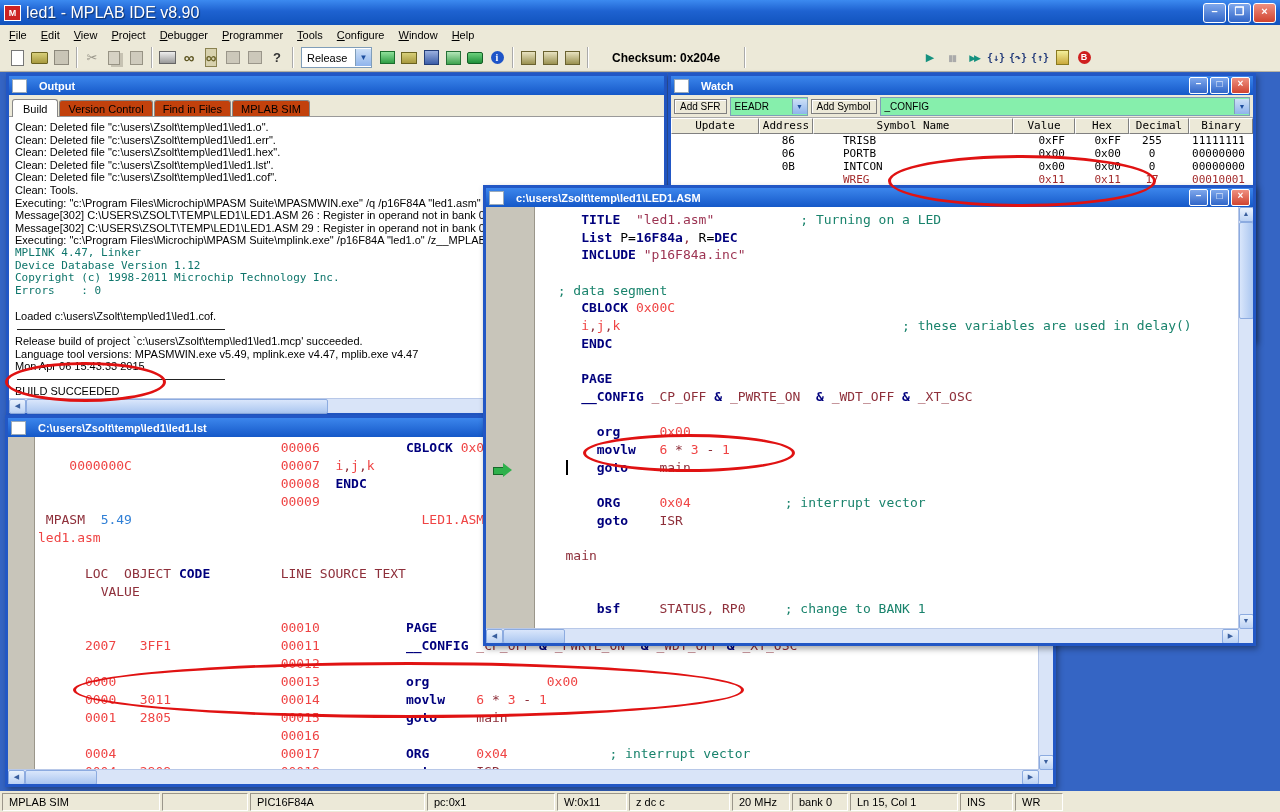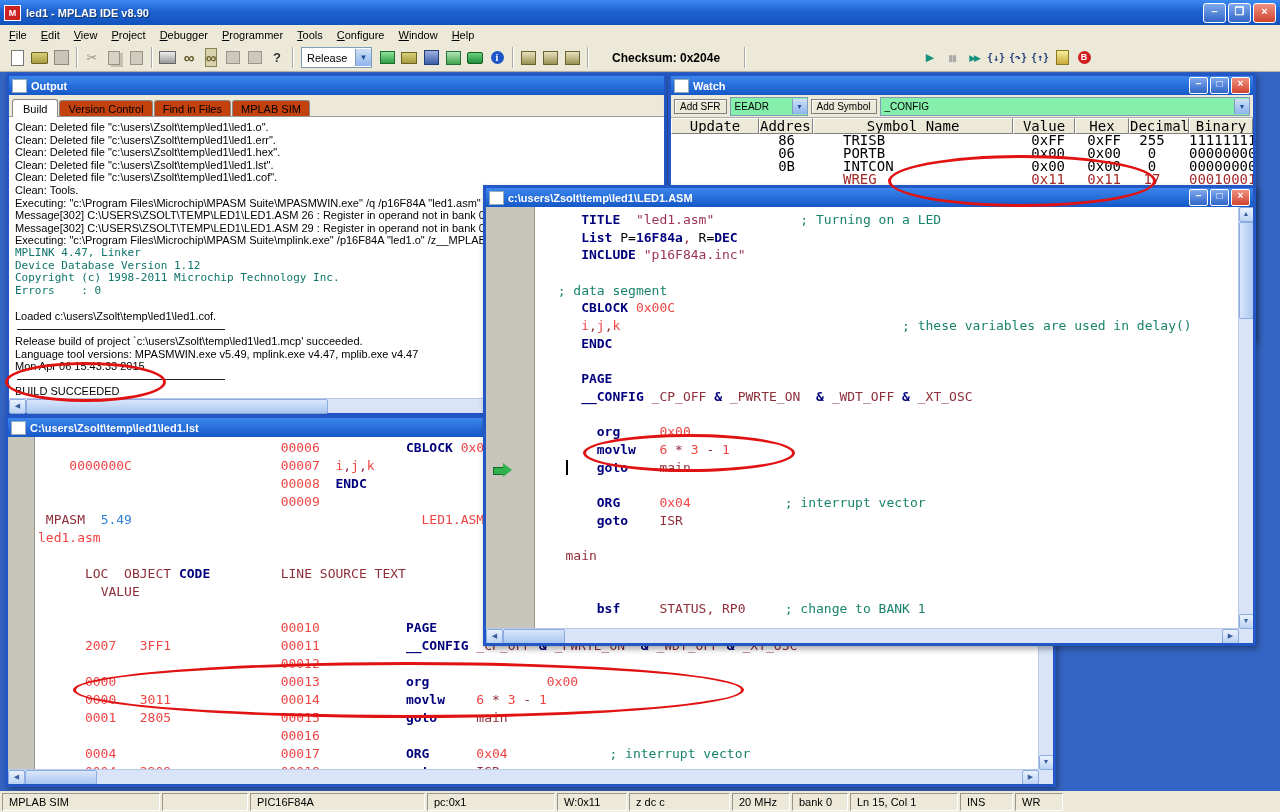--- a/index.html
+++ b/index.html
@@ -4,21 +4,21 @@
 <style>
   html,body{margin:0;padding:0;background:#3565c4;}
   #app{position:relative;width:1280px;height:812px;overflow:hidden;background:#3565c4;
        font-family:"Liberation Sans",sans-serif;font-size:11px;color:#000;}
   
   .titlebar{position:absolute;top:0;left:0;right:0;height:25px;
     background:linear-gradient(180deg,#3c8af0,#1e62d0 45%,#1153bd);
     display:flex;align-items:center;gap:5px;padding:0 4px;}
   .app-icon{width:15px;height:14px;background:#cc2222;border:1px solid #fff;
     color:#fff;font:bold 9px/14px "Liberation Sans",sans-serif;text-align:center;}
-  .title-text{color:#fff;font-weight:bold;font-size:11px;text-shadow:1px 1px 1px rgba(0,0,0,.5);}
+  .title-text{color:#fff;font-weight:normal;font-size:16px;text-shadow:1px 1px 1px rgba(0,0,0,.5);}
   .winbtns{margin-left:auto;display:flex;gap:2px;}
   .wbtn{width:21px;height:18px;border:1px solid #fff;border-radius:3px;
     background:linear-gradient(#7fa8ec,#3166c8);color:#fff;
     font:bold 11px/15px "Liberation Sans",sans-serif;text-align:center;cursor:default;}
   .wbtn.close{background:linear-gradient(#ef9080,#d04430);}
   .menubar{position:absolute;top:25px;left:0;right:0;height:19px;background:#ECE9D8;
     border-bottom:1px solid #fff;display:flex;align-items:center;padding-left:2px;}
   .menu-item{display:inline-block;padding:2px 7px;font-size:11px;}
   .menu-item::first-letter{text-decoration:underline;}
   .toolbar{position:absolute;top:44px;left:0;right:0;height:27px;background:#ECE9D8;
@@ -53,21 +53,21 @@
   .icon-step-out::before{content:"{↑}";color:#223a7a;font:bold 10px "DejaVu Sans Mono",monospace;}
   .icon-reset::before{content:"";width:11px;height:13px;background:linear-gradient(#f4ef9a,#caa93c);border:1px solid #8a7a20;display:block;}
   .icon-breakpoint::before{content:"B";width:13px;height:13px;background:#cf1f1f;border-radius:50%;color:#fff;font:bold 9px/13px "Liberation Sans",sans-serif;text-align:center;display:block;}
   .release-combo{display:flex;align-items:center;height:19px;background:#fff;border:1px solid #7F9DB9;margin:0 4px;padding-left:5px;width:64px;font-size:11px;}
   .release-combo .dd{margin-left:auto;width:15px;height:17px;background:linear-gradient(#cde0f7,#8fb4ec);border-left:1px solid #7F9DB9;color:#1d4e9e;font-size:8px;line-height:17px;text-align:center;}
   .checksum{font-weight:bold;font-size:12px;padding:0 20px;}
   .debug-gap{width:170px;}
   
   .window{position:absolute;border:3px solid #2257c5;background:#fff;box-shadow:2px 3px 6px rgba(0,0,0,.35);}
   .wtitle{height:19px;background:linear-gradient(180deg,#3c86ec,#1558c8);color:#fff;
-    font-weight:bold;font-size:11px;display:flex;align-items:center;gap:4px;padding:0 3px;}
+    font-weight:bold;font-size:11px;display:flex;align-items:center;gap:12px;padding:0 3px;}
   .wicon{width:13px;height:12px;background:#fff;border:1px solid #9ab;flex:0 0 auto;}
   .wtitle .wbtn{width:17px;height:15px;line-height:12px;font-size:10px;border-radius:2px;}
   
   #win-output{left:6px;top:73px;width:655px;height:337px;}
   .tabsbar{height:21px;background:#ECE9D8;display:flex;align-items:flex-end;padding-left:3px;border-bottom:1px solid #999;}
   .tab{border:1px solid #888;border-bottom:none;border-radius:3px 3px 0 0;background:#c2410c;
     padding:2px 8px 1px;margin-right:1px;font-size:11px;}
   .tab.active{background:#fff;padding:3px 10px 2px;position:relative;top:1px;}
   .obody{position:absolute;top:41px;left:0;right:0;bottom:14px;background:#fff;overflow:hidden;padding:4px 0 0 6px;}
   .o-line{height:12.6px;line-height:12.6px;white-space:pre;font-size:11px;}
@@ -84,21 +84,21 @@
   .sb-vthumb{width:13px;height:95px;background:linear-gradient(90deg,#d9e6fb,#aac6f0);border:1px solid #8cabe0;border-radius:2px;}
   .vsb .sb-bottom{margin-top:auto;}
   
   #win-watch{left:668px;top:73px;width:582px;height:262px;}
   .wtoolbar{height:22px;background:#ECE9D8;display:flex;align-items:center;gap:3px;padding:0 3px;border-bottom:1px solid #aaa;}
   .xbtn{background:#ECE9D8;border:1px solid #808080;box-shadow:inset 1px 1px 0 #fff;padding:1px 5px;font-size:10px;white-space:nowrap;}
   .combo{display:flex;align-items:center;height:17px;background:#86efac;border:1px solid #7F9DB9;padding-left:4px;font-size:10px;}
   .combo .dd{margin-left:auto;width:14px;height:15px;background:linear-gradient(#cde0f7,#8fb4ec);border-left:1px solid #7F9DB9;color:#1d4e9e;font-size:7px;line-height:15px;text-align:center;}
   #combo-sfr{width:72px;}
   #combo-symbol{flex:1;}
-  .wgrid{font-family:"DejaVu Sans Mono",monospace;font-size:14px;}
+  .wgrid{font-family:"DejaVu Sans Mono",monospace;font-size:11px;}
   #watch-header{display:grid;grid-template-columns:88px 54px 200px 62px 54px 60px auto;height:16px;}
   .whc{background:#ECE9D8;border:1px solid;border-color:#fff #808080 #808080 #fff;text-align:center;line-height:14px;overflow:hidden;}
   .w-row{display:grid;grid-template-columns:88px 54px 200px 62px 54px 60px auto;height:13px;line-height:13px;}
   .w-row span{overflow:hidden;white-space:nowrap;}
   .wc1{text-align:right;padding-right:18px;}
   .wc2{padding-left:30px;}
   .wc3{text-align:right;padding-right:10px;}
   .wc4{text-align:right;padding-right:8px;}
   .wc5{text-align:center;padding-right:14px;}
   .wc6{text-align:right;padding-right:8px;}

